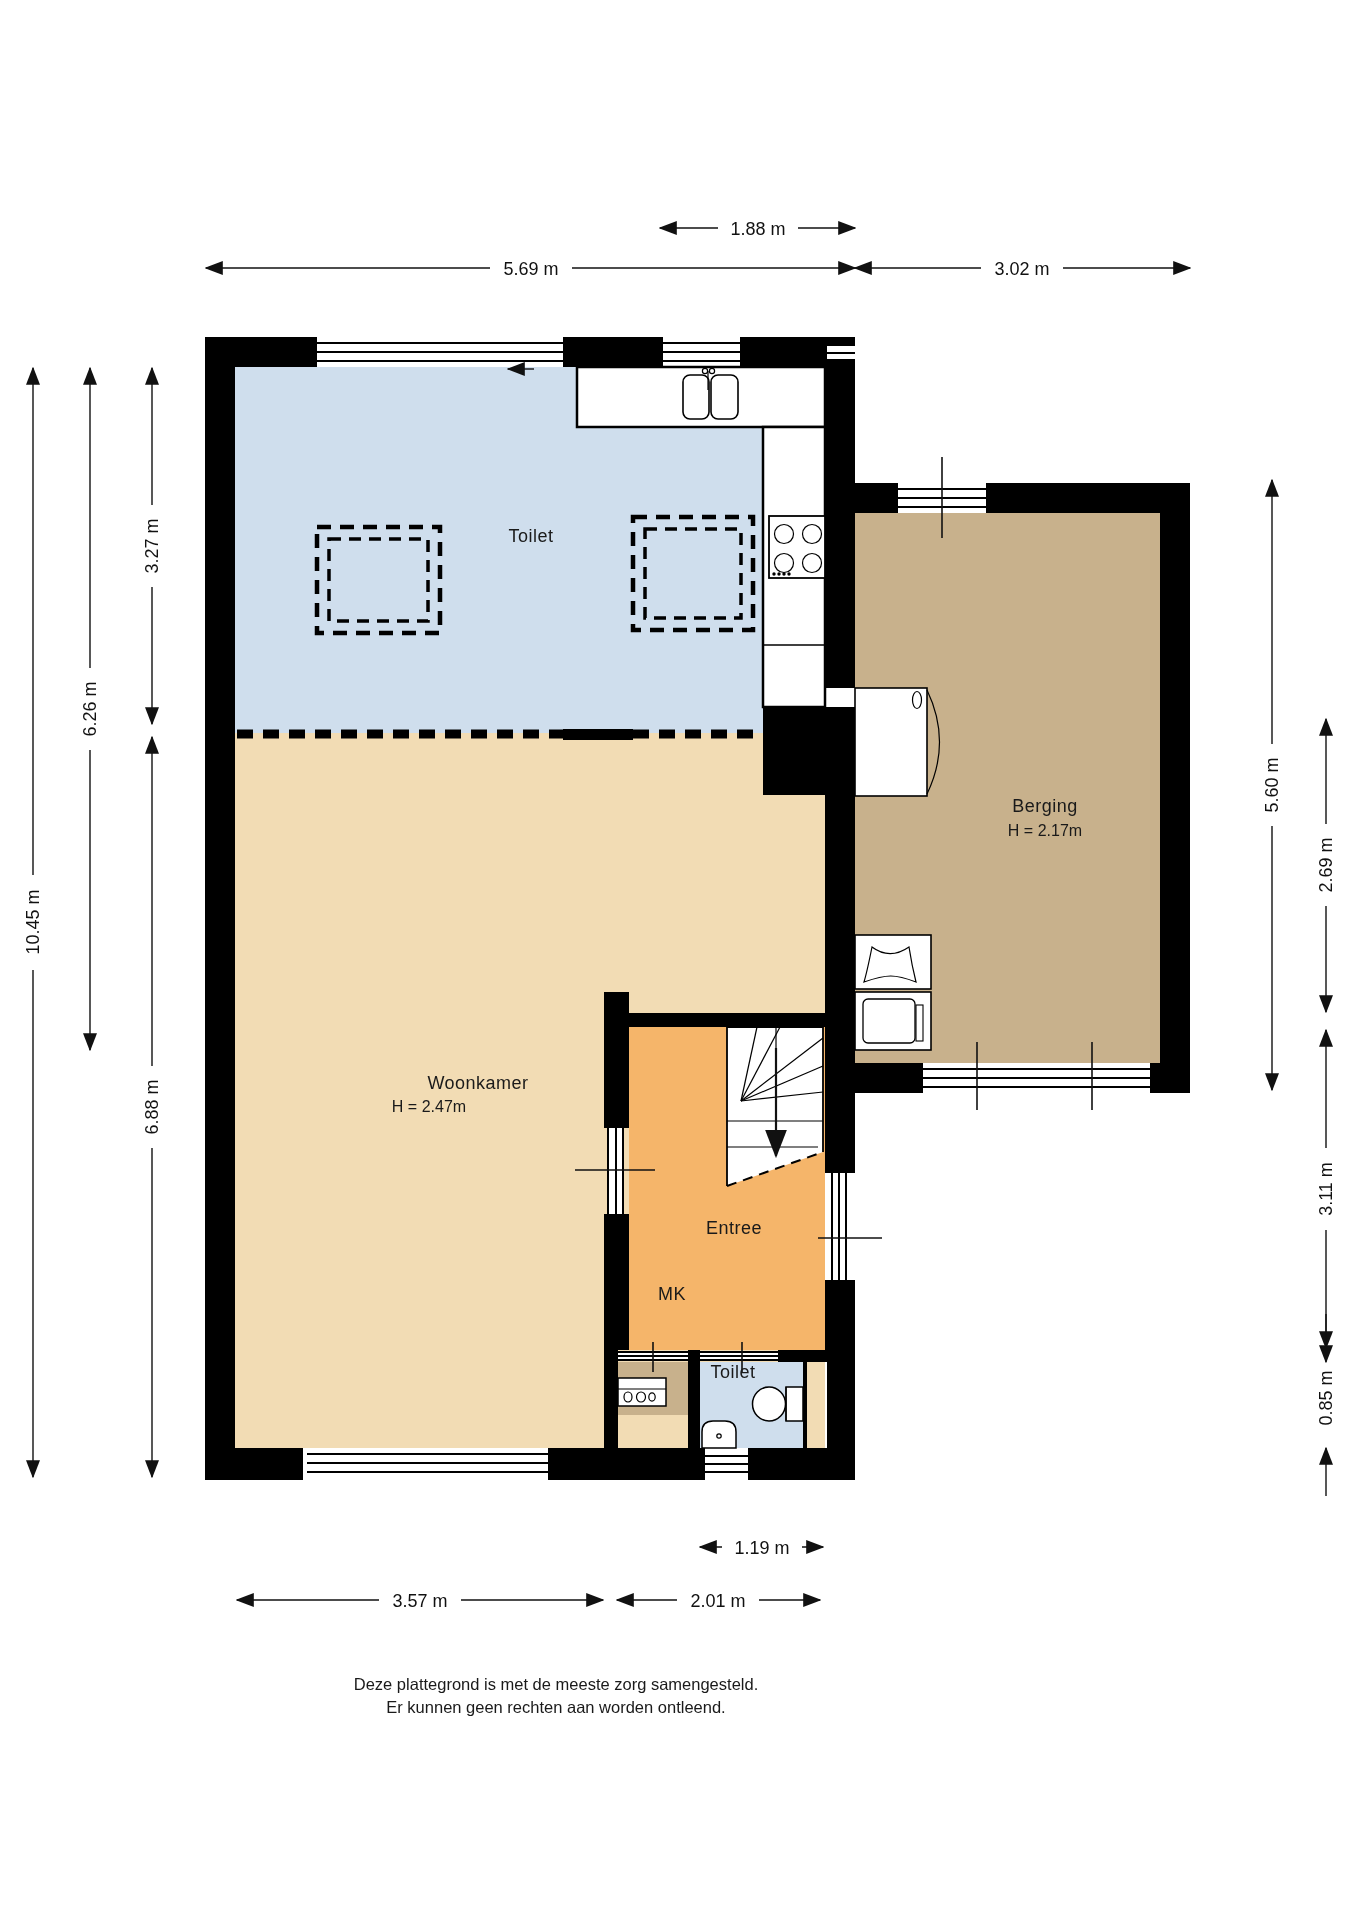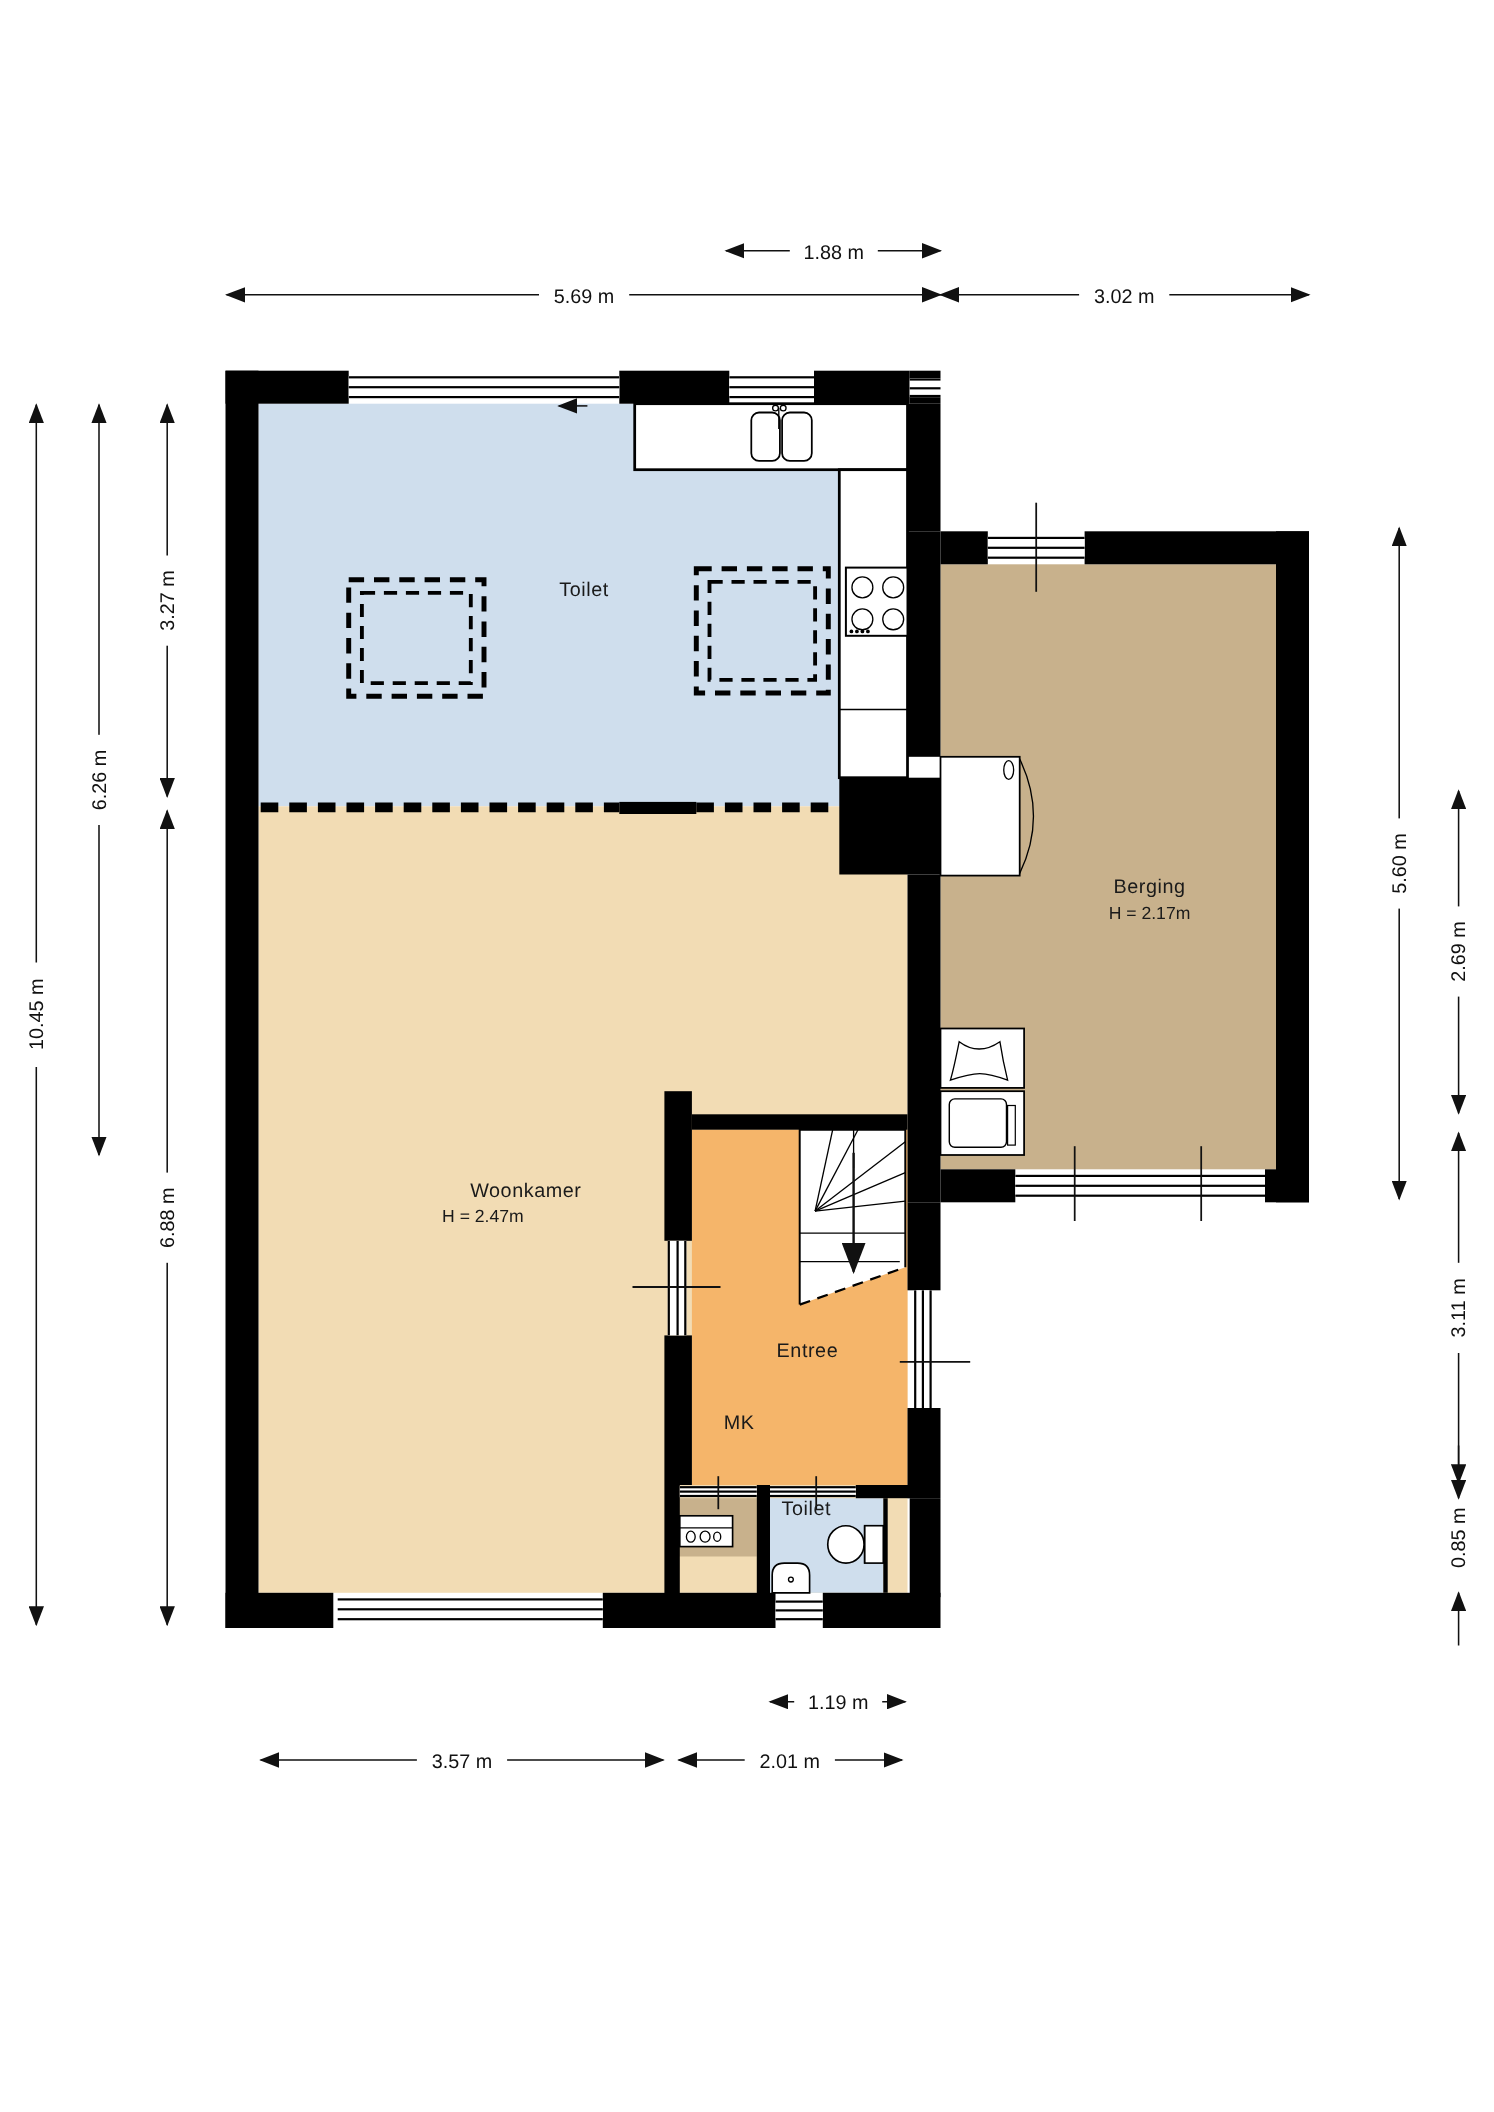--- a/index.html
+++ b/index.html
@@ -255,21 +255,25 @@
     </g>
     <g>
       <line class="dim" x1="1326" y1="1314" x2="1326" y2="1362" marker-end="url(#ah)"></line>
       <line class="dim" x1="1326" y1="1448" x2="1326" y2="1496" marker-start="url(#ah)"></line>
       <text transform="translate(1326,1398) rotate(-90)" text-anchor="middle" dy="6">0.85 m</text>
     </g>
   </svg>
 
   <div class="room-label" style="left:531px;top:536px;">Toilet</div>
   <div class="room-label" style="left:433px;top:1083px;margin-left:45px;">Woonkamer</div>
-  <div class="room-sub" style="left:439px;top:1107px;">H = 2.47m</div>
+  <div class="room-sub" style="left:429px;top:1107px;">H = 2.47m</div>
   <div class="room-label" style="left:1045px;top:806px;">Berging</div>
   <div class="room-sub" style="left:1045px;top:831px;">H = 2.17m</div>
   <div class="room-label" style="left:734px;top:1228px;">Entree</div>
   <div class="room-label" style="left:672px;top:1294px;">MK</div>
   <div class="room-label" style="left:733px;top:1372px;">Toilet</div>
 
+  <div class="disclaimer" style="top:1673px;">
+    <div>Deze plattegrond is met de meeste zorg samengesteld.</div>
+    <div>Er kunnen geen rechten aan worden ontleend.</div>
+  </div>
 
 </div>
 
 </body></html>

